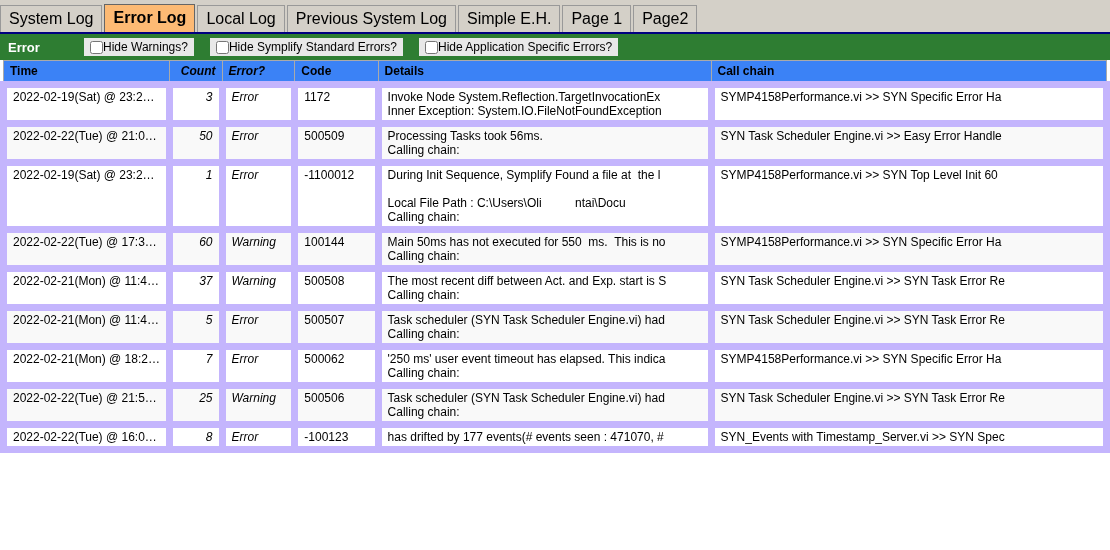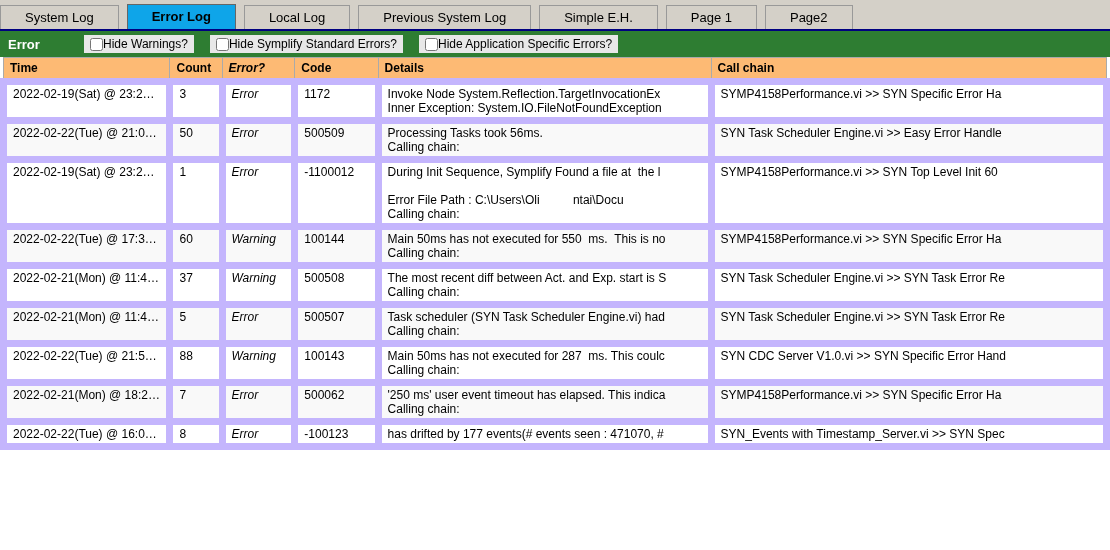--- a/index.html
+++ b/index.html
@@ -7,32 +7,32 @@
 
     
     .tabs {
       display: flex;
       align-items: flex-end;
       background: #d4d0c8;
       padding-top: 4px;
       border-bottom: 2px solid #000080;
     }
     .tab {
-      padding: 4px 24px;
+      padding: 4px 8px;
       border: 1px solid #999;
       border-bottom: none;
       background: #d4d0c8;
       cursor: pointer;
-      margin-right: 8px;
-      font-size: 13px;
+      margin-right: 2px;
+      font-size: 16px;
       color: #000;
       user-select: none;
     }
     .tab.active {
-      background: #0ea5e9;
+      background: #fdba74;
       font-weight: bold;
       border-color: #666;
       padding-bottom: 5px;
       position: relative;
       z-index: 2;
     }
 
     
     .filter-bar {
       display: flex;
@@ -67,21 +67,21 @@
       overflow-y: auto;
       height: calc(550px - 68px);
       width: 100%;
     }
     table {
       width: 100%;
       border-collapse: collapse;
       font-size: 12px;
     }
     thead tr th {
-      background: #fdba74;
+      background: #3b82f6;
       border: 1px solid #aaa;
       padding: 3px 6px;
       text-align: left;
       font-weight: bold;
       position: sticky;
       top: 0;
       z-index: 1;
     }
     tbody tr {
       border-bottom: 1px solid #ccc;
@@ -92,21 +92,21 @@
     tbody tr td {
       border: 7px solid #c4b5fd;
       padding: 2px 6px;
       vertical-align: top;
       white-space: pre-wrap;
       max-width: 0;
       overflow: hidden;
       text-overflow: ellipsis;
     }
     .col-time    { width: 160px; white-space: nowrap; }
-    .col-count   { width: 50px; text-align: left; }
+    .col-count   { width: 50px; text-align: right; font-style: italic; }
     .col-error   { width: 70px; font-style: italic; }
     .col-code    { width: 80px; }
     .col-details { width: 320px; }
     .col-chain   { width: 380px; margin-left: 34px; }
   </style>
 </head>
 <body>
 
 <div class="tabs">
   <div class="tab">System Log</div>
@@ -165,21 +165,21 @@
 Calling chain:</td>
           <td class="col-chain">SYN Task Scheduler Engine.vi &gt;&gt; Easy Error Handle</td>
         </tr>
         <tr>
           <td class="col-time">2022-02-19(Sat) @ 23:27:22</td>
           <td class="col-count">1</td>
           <td class="col-error">Error</td>
           <td class="col-code">-1100012</td>
           <td class="col-details">During Init Sequence, Symplify Found a file at  the l
 
-Error File Path : C:\Users\Oli          ntai\Docu
+Local File Path : C:\Users\Oli          ntai\Docu
 Calling chain:</td>
           <td class="col-chain">SYMP4158Performance.vi &gt;&gt; SYN Top Level Init 60</td>
         </tr>
         <tr>
           <td class="col-time">2022-02-22(Tue) @ 17:37:41</td>
           <td class="col-count">60</td>
           <td class="col-error">Warning</td>
           <td class="col-code">100144</td>
           <td class="col-details">Main 50ms has not executed for 550  ms.  This is no
 Calling chain:</td>
@@ -197,36 +197,36 @@
         <tr>
           <td class="col-time">2022-02-21(Mon) @ 11:45:16</td>
           <td class="col-count">5</td>
           <td class="col-error">Error</td>
           <td class="col-code">500507</td>
           <td class="col-details">Task scheduler (SYN Task Scheduler Engine.vi) had
 Calling chain:</td>
           <td class="col-chain">SYN Task Scheduler Engine.vi &gt;&gt; SYN Task Error Re</td>
         </tr>
         <tr>
-          <td class="col-time">2022-02-22(Tue) @ 21:58:18</td>
-          <td class="col-count">88</td>
-          <td class="col-error">Warning</td>
-          <td class="col-code">100143</td>
-          <td class="col-details">Main 50ms has not executed for 287  ms. This coulc
-Calling chain:</td>
-          <td class="col-chain">SYN CDC Server V1.0.vi &gt;&gt; SYN Specific Error Hand</td>
-        </tr>
-        <tr>
           <td class="col-time">2022-02-21(Mon) @ 18:24:41</td>
           <td class="col-count">7</td>
           <td class="col-error">Error</td>
           <td class="col-code">500062</td>
           <td class="col-details">'250 ms' user event timeout has elapsed. This indica
 Calling chain:</td>
           <td class="col-chain">SYMP4158Performance.vi &gt;&gt; SYN Specific Error Ha</td>
+        </tr>
+        <tr>
+          <td class="col-time">2022-02-22(Tue) @ 21:58:19</td>
+          <td class="col-count">25</td>
+          <td class="col-error">Warning</td>
+          <td class="col-code">500506</td>
+          <td class="col-details">Task scheduler (SYN Task Scheduler Engine.vi) had
+Calling chain:</td>
+          <td class="col-chain">SYN Task Scheduler Engine.vi &gt;&gt; SYN Task Error Re</td>
         </tr>
         <tr>
           <td class="col-time">2022-02-22(Tue) @ 16:07:33</td>
           <td class="col-count">8</td>
           <td class="col-error">Error</td>
           <td class="col-code">-100123</td>
           <td class="col-details">has drifted by 177 events(# events seen : 471070, #</td>
           <td class="col-chain">SYN_Events with Timestamp_Server.vi &gt;&gt; SYN Spec</td>
         </tr>
       </tbody>

